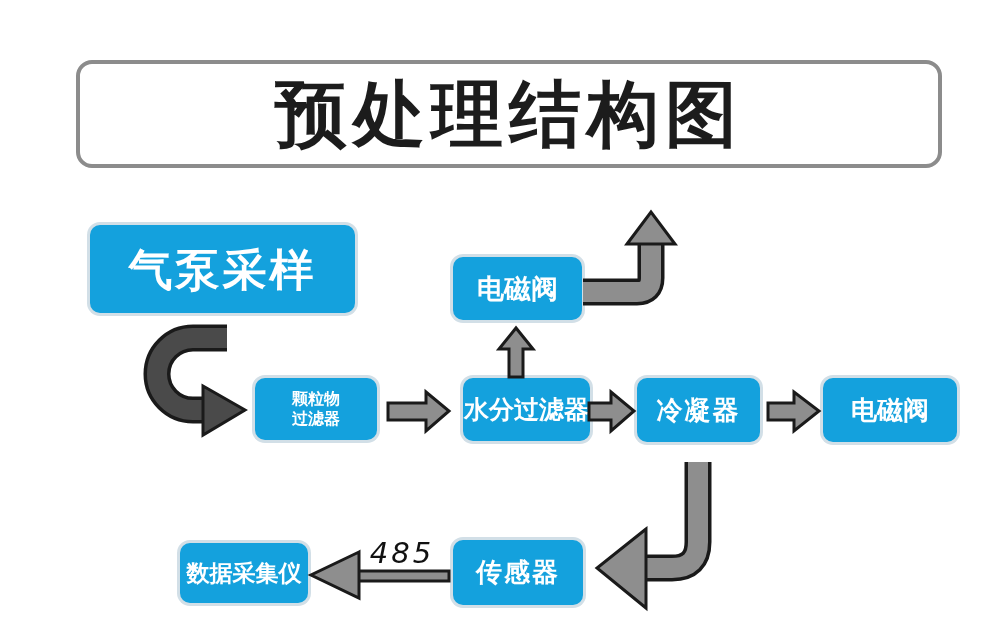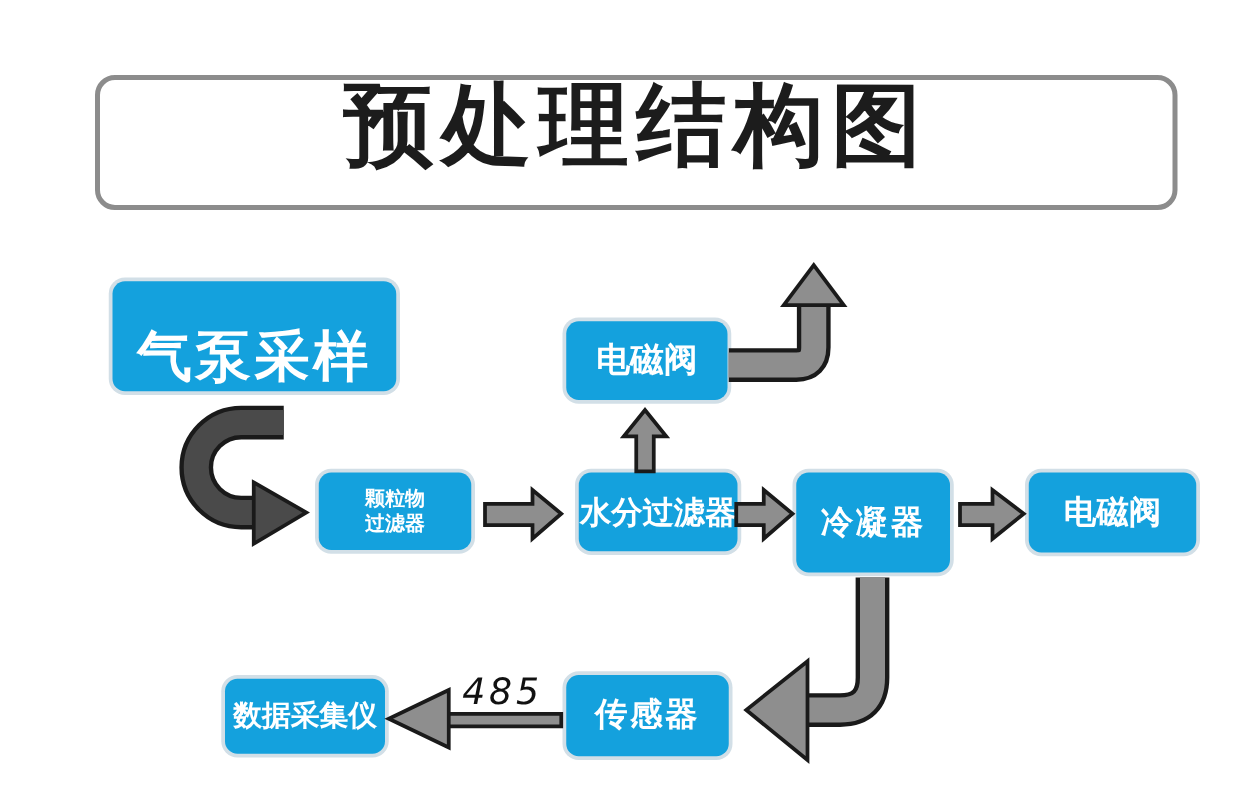--- a/index.html
+++ b/index.html
@@ -13,40 +13,40 @@
     --title-text:#1c1c1c;
     --background:#ffffff;
   }
   html,body{margin:0;padding:0;}
   body{background:var(--background);font-family:"DejaVu Sans","Liberation Sans",sans-serif;}
   .stage{position:relative;width:1000px;height:636px;background:var(--background);overflow:hidden;}
 
   .title-box{
     position:absolute;left:76px;top:60px;width:858px;height:100px;
     border:4px solid var(--title-border);border-radius:16px;background:#fff;
-    display:flex;justify-content:center;
+    display:flex;align-items:center;justify-content:center;
   }
   .title-text{
     font-size:72px;font-weight:bold;color:var(--title-text);letter-spacing:6px;
     line-height:1;white-space:nowrap;
   }
 
   .node{
     position:absolute;background:var(--node-fill);color:var(--node-text);
     border-radius:10px;box-shadow:0 0 0 3px var(--node-edge);
     display:flex;align-items:center;justify-content:center;
     font-weight:bold;text-align:center;line-height:1.25;white-space:nowrap;
   }
   .prelines{white-space:pre-line;}
 
-  .node-pump{left:90px;top:225px;width:227px;height:88px;font-size:44px;letter-spacing:3px;align-items:flex-end;}
+  .node-pump{left:90px;top:225px;width:265px;height:88px;font-size:44px;letter-spacing:3px;}
   .node-solenoid-top{left:453px;top:257px;width:129px;height:63px;font-size:27px;}
   .node-particulate{left:255px;top:378px;width:122px;height:62px;font-size:16px;}
   .node-moisture{left:453px;top:378px;width:127px;height:63px;font-size:25px;margin-left:10px;}
-  .node-condenser{left:637px;top:378px;width:123px;height:80px;font-size:26px;letter-spacing:2px;}
+  .node-condenser{left:637px;top:378px;width:123px;height:64px;font-size:26px;letter-spacing:2px;}
   .node-solenoid-right{left:823px;top:378px;width:134px;height:64px;font-size:26px;}
   .node-collector{left:180px;top:543px;width:128px;height:60px;font-size:23px;}
   .node-sensor{left:453px;top:540px;width:130px;height:65px;font-size:26px;letter-spacing:2px;}
 
   .bus-label{
     position:absolute;left:366px;top:539px;width:72px;text-align:center;
     font-size:29px;color:#111;letter-spacing:3px;line-height:1;font-style:italic;
   }
 
   svg.arrows{position:absolute;left:0;top:0;pointer-events:none;}

